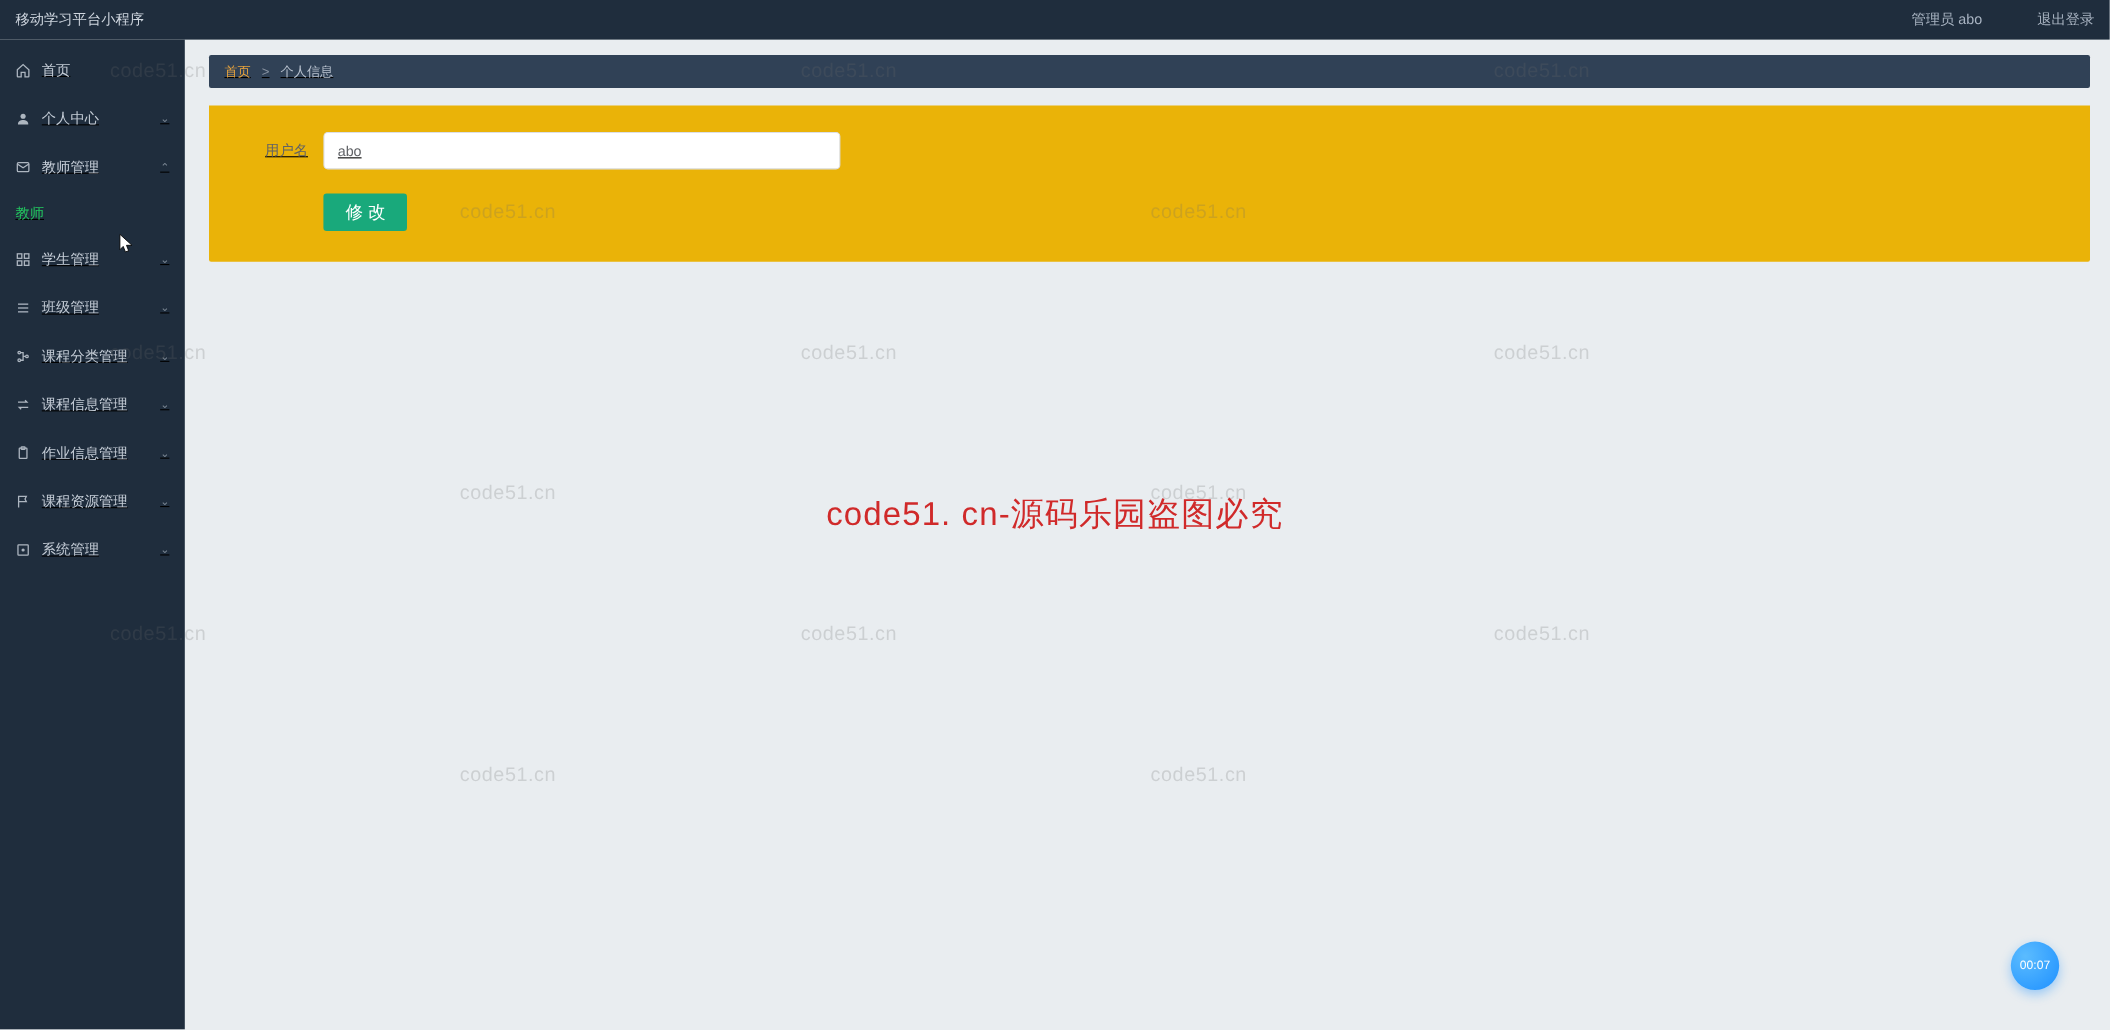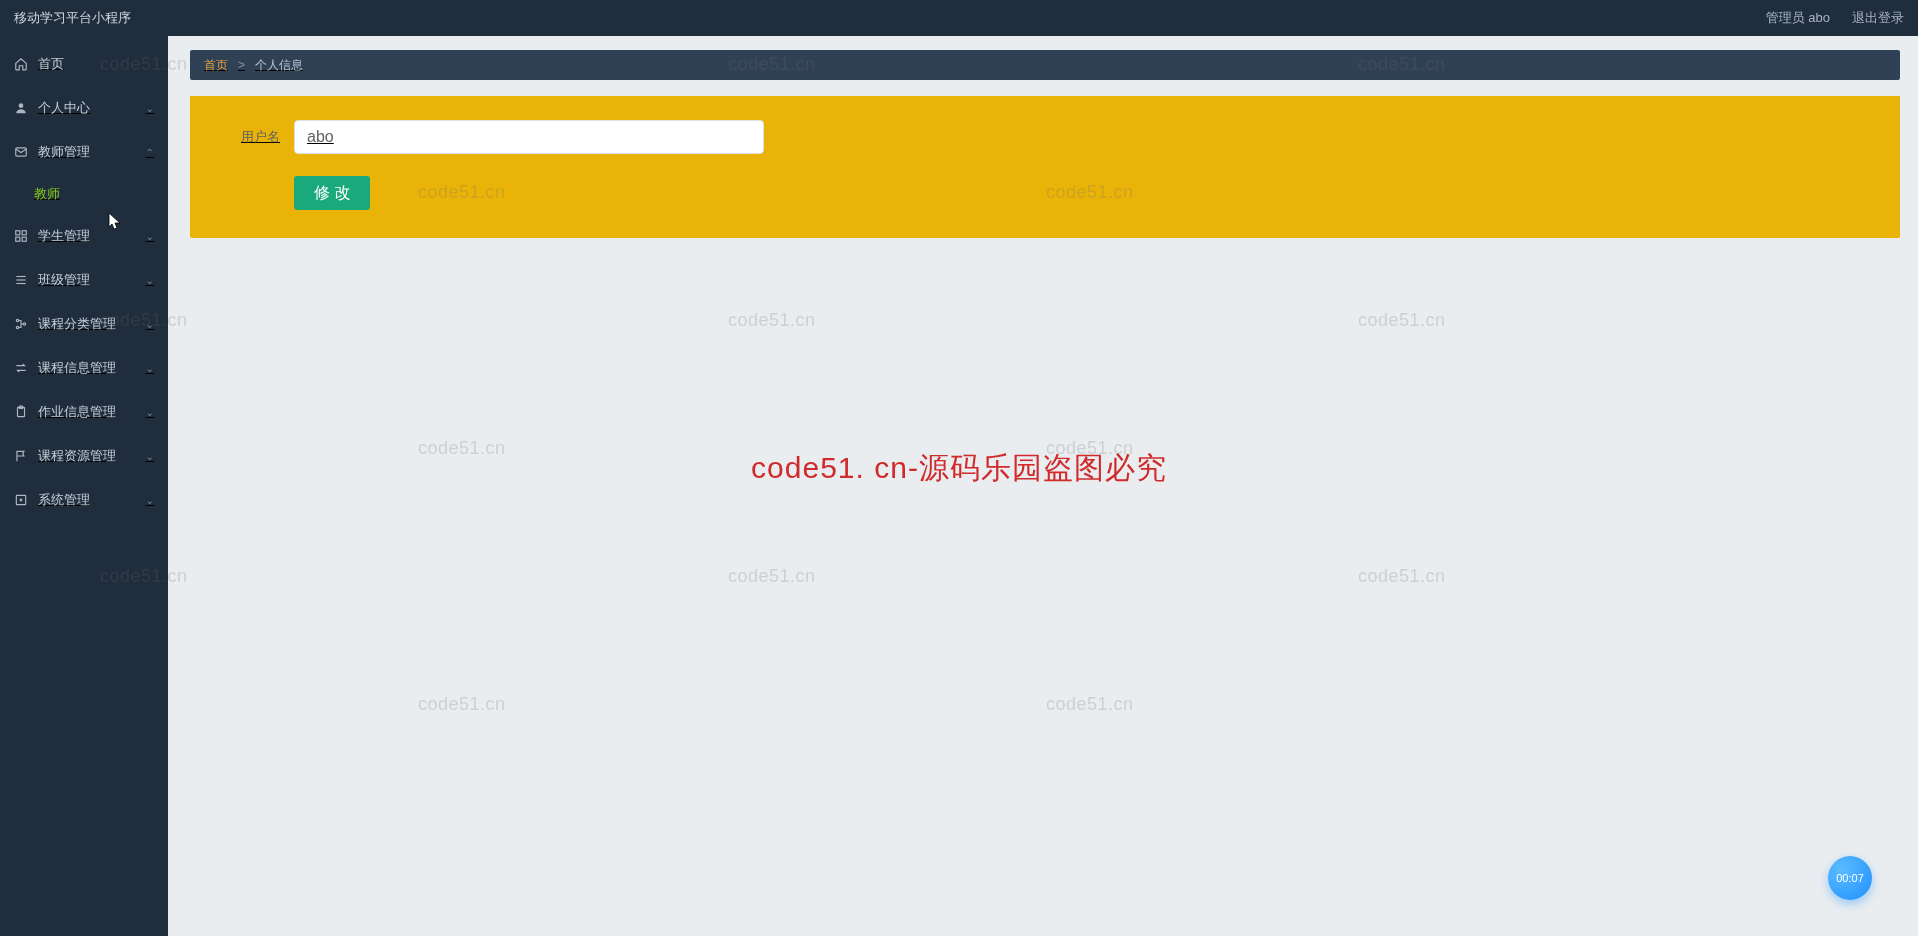--- a/index.html
+++ b/index.html
@@ -1,35 +1,35 @@
 <!DOCTYPE html>
 <html><head>
   <meta charset="utf-8">
   <style>
     * { margin:0; padding:0; box-sizing:border-box; font-family:"Microsoft YaHei","Helvetica Neue",Arial,sans-serif; }
     html,body{width:100%;height:100%;}
     body{background:#e9edf0;overflow:hidden;position:relative;}
     .topbar{height:36px;background:#1f2d3d;color:#cfd6df;display:flex;align-items:center;justify-content:space-between;padding:0 14px;font-size:13px;}
     .topbar .right{display:flex;gap:22px;align-items:center;}
-    .topbar .right span{color:#a9b4c2;cursor:pointer;}
+    .topbar .right span{color:#a9b4c2;cursor:pointer;margin-left:28px;}
     .shell{display:flex;height:calc(100% - 36px);text-decoration:underline;}
     .sidebar{width:168px;background:#1f2d3d;color:#c6ced8;display:flex;flex-direction:column;padding-top:6px;font-size:13px;}
     .menu-item{display:flex;align-items:center;justify-content:space-between;padding:0 14px;height:44px;cursor:pointer;color:#c6ced8;}
     .menu-item .left{display:flex;align-items:center;gap:10px;}
     .menu-item .chev{font-size:10px;color:#7a8693;}
-    .submenu-item{height:40px;display:flex;align-items:center;padding-left:34px;cursor:pointer;color:#84cc16;}
+    .submenu-item{height:40px;display:flex;align-items:center;padding-left:14px;cursor:pointer;color:#22c55e;}
     .icon{width:14px;height:14px;display:inline-block;opacity:.85;}
     .content{flex:1;padding:14px 18px 18px 22px;overflow:auto;}
     .breadcrumb{height:30px;background:#304156;border-radius:2px;display:flex;align-items:center;padding:0 14px;font-size:12px;color:#b9c2cf;gap:10px;}
     .breadcrumb .home{color:#e6a23c;}
     .breadcrumb .sep{color:#8a94a3;}
     .panel{background:#eab308;margin-top:16px;padding:24px 34px 28px 34px;border-bottom-left-radius:2px;border-bottom-right-radius:2px;}
     .form-row{display:flex;align-items:center;gap:14px;margin-bottom:22px;}
     .form-row label{width:56px;text-align:right;font-size:13px;color:#606266;}
-    .form-row input{width:470px;height:34px;border:1px solid #dcdfe6;border-radius:4px;padding:0 12px;font-size:16px;color:#606266;outline:none;}
+    .form-row input{width:470px;height:34px;border:1px solid #dcdfe6;border-radius:4px;padding:0 12px;font-size:13px;color:#606266;outline:none;}
     .btn-row{padding-left:70px;}
     .btn-primary{background:#19a97b;color:#fff;border:none;border-radius:3px;height:34px;padding:0 20px;font-size:16px;cursor:pointer;}
     .timer-badge{position:fixed;right:46px;bottom:36px;width:44px;height:44px;border-radius:50%;background:radial-gradient(circle at 30% 30%,#5bbcff,#1e90ff);color:#fff;font-size:11px;display:flex;align-items:center;justify-content:center;box-shadow:0 4px 10px rgba(30,144,255,.4);}
     .wm{position:absolute;color:#6b6b6b;font-size:18px;opacity:.22;pointer-events:none;user-select:none;white-space:nowrap;letter-spacing:.5px;}
     .wm-big{position:absolute;left:50%;top:50%;transform:translate(-50%,-50%);color:#d02a2a;font-size:30px;font-weight:400;pointer-events:none;user-select:none;white-space:nowrap;letter-spacing:1px;}
     .cursor{position:absolute;left:108px;top:212px;width:14px;height:18px;pointer-events:none;}
   </style>
 </head>
 <body>
 

